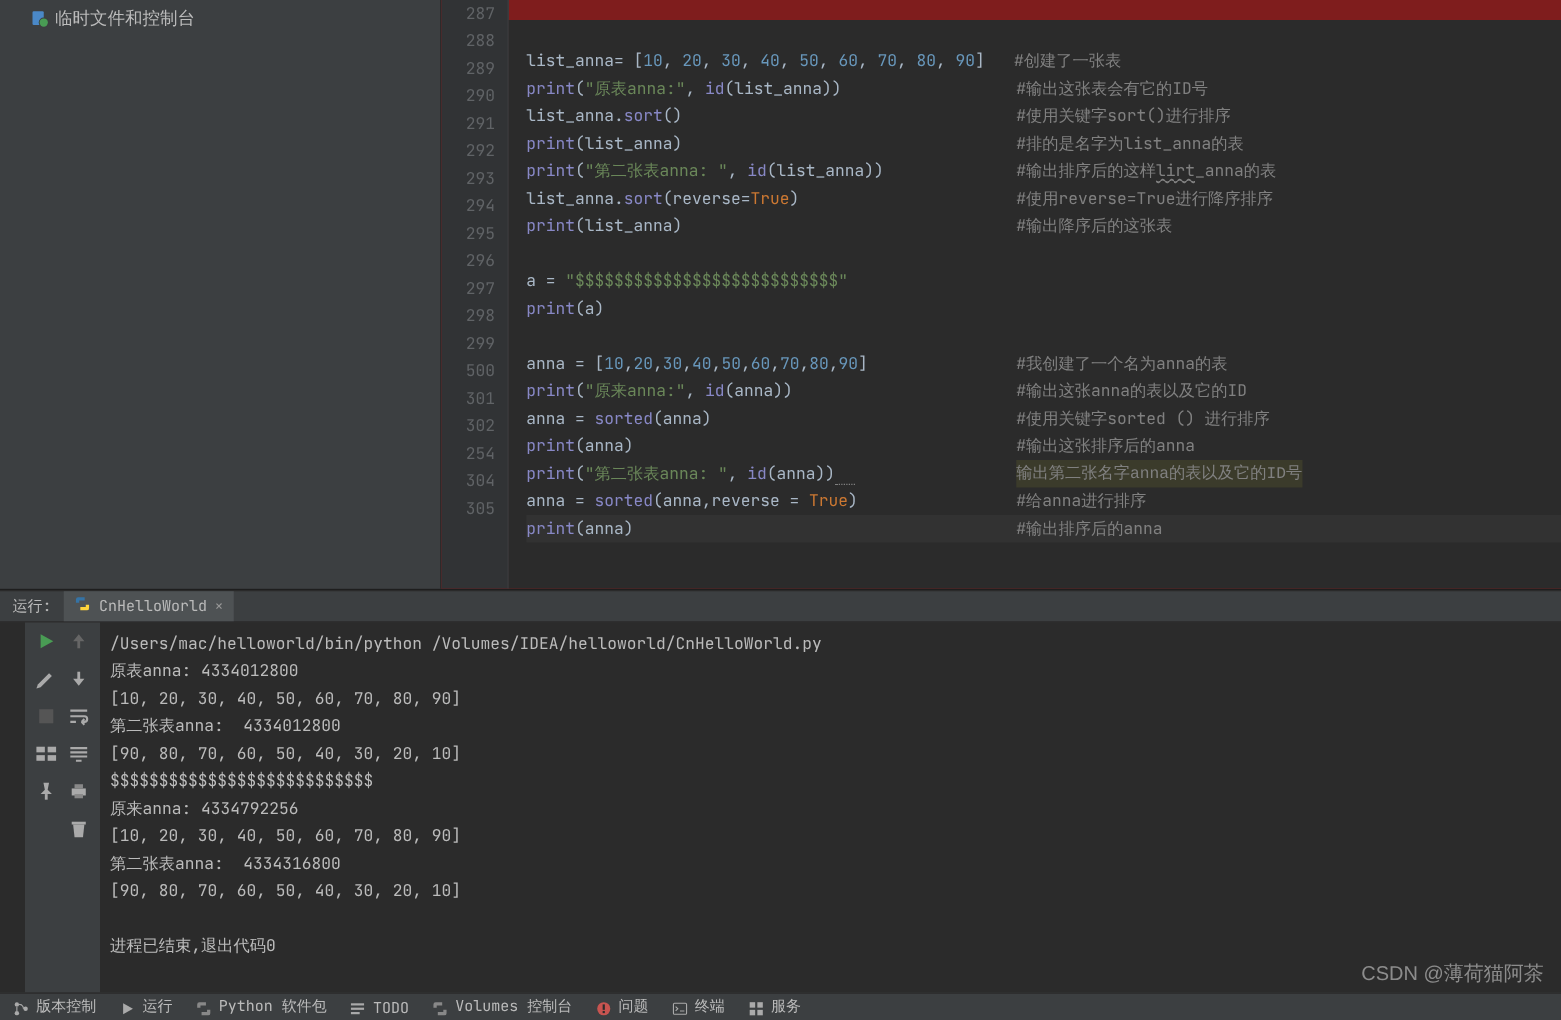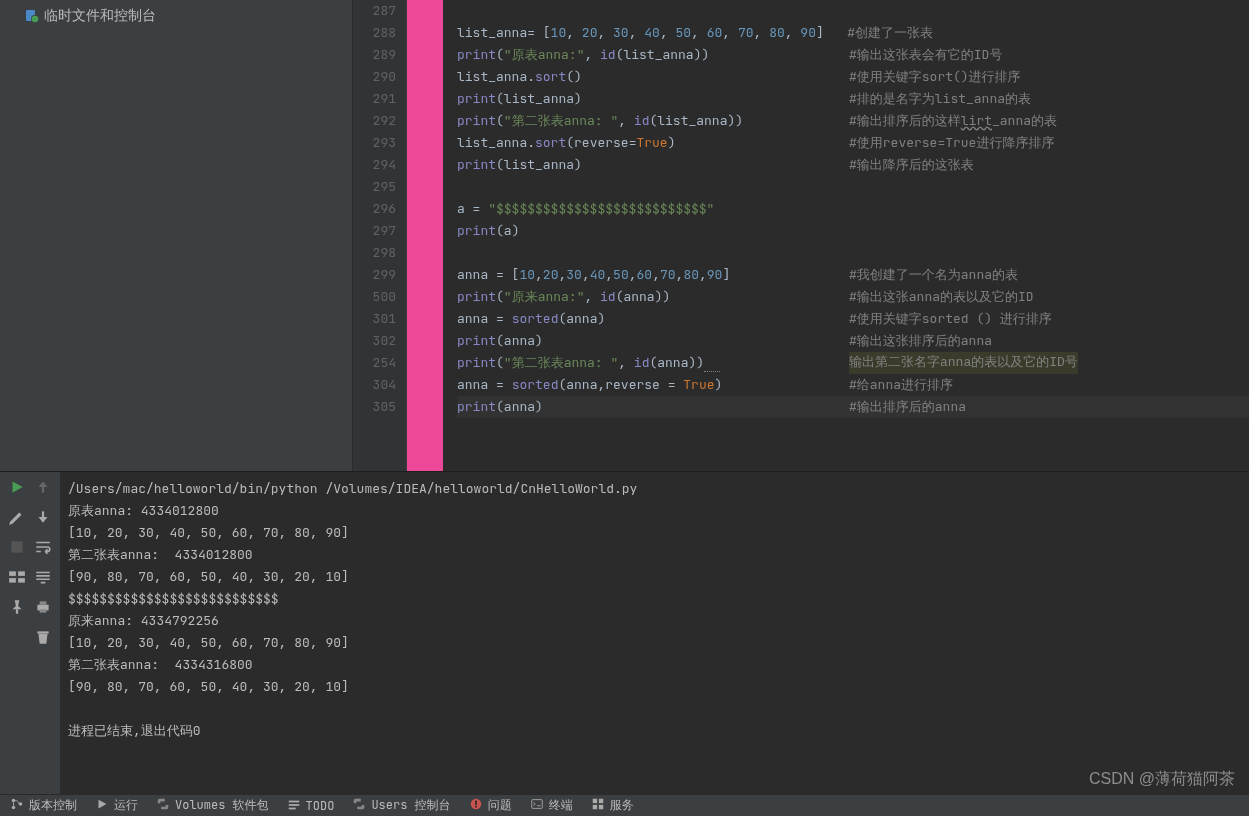--- a/index.html
+++ b/index.html
@@ -31,41 +31,41 @@
   color: #bbbbbb;
   font-size: 14px;
 }
 .tree-icon {
   width: 16px; height: 16px;
   display: inline-flex; align-items:center; justify-content:center;
 }
 .editor {
   flex: 1;
   display: flex;
-  background: #ec4899;
+  background: #7f1d1d;
   position: relative;
   overflow: hidden;
-  gap: 36px;
 }
 .gutter {
   width: 54px;
   background: #313335;
   text-align: right;
   padding: 0 10px 0 0;
   color: #606366;
   border-right: 1px solid #3c3f41;
 }
 .gutter .ln { height: 22px; line-height: 22px; }
 .code-area {
   flex: 1;
   background: #2b2b2b;
   padding: 0 0 0 14px;
   position: relative;
   white-space: pre;
   font-size: 13px;
+  margin-top: 16px;
 }
 .code-line { height: 22px; line-height: 22px; }
 .kw { color: #cc7832; }
 .fn { color: #8888c6; }
 .bi { color: #8888c6; }
 .num { color: #6897bb; }
 .str { color: #6a8759; }
 .cmt { color: #808080; }
 .id { color: #a9b7c6; }
 .op { color: #a9b7c6; }
@@ -97,20 +97,21 @@
   padding: 3px 8px;
   border-radius: 0;
   color: #bbbbbb;
 }
 .run-tab svg { width: 14px; height: 14px;}
 .close-x { color: #999; cursor: pointer; }
 .run-body {
   flex: 1;
   display: flex;
   background: #2b2b2b;
+  padding-left: 20px;
 }
 .run-toolbar {
   width: 60px;
   background: #3c3f41;
   display: flex;
   padding: 6px 4px;
 }
 .tb-col { display:flex; flex-direction: column; gap: 12px; align-items:center; width: 28px;}
 .tb-btn { width: 18px; height: 18px; display:flex; align-items:center; justify-content:center; color:#999; }
 .run-output {
@@ -125,21 +126,21 @@
   height: 22px;
   background: #3c3f41;
   border-top: 1px solid #2a2a2a;
   display: flex;
   align-items: center;
   gap: 18px;
   padding: 0 10px;
   font-size: 12px;
   color: #bbbbbb;
 }
-.sb-item { display:flex; align-items:flex-start; gap:5px; }
+.sb-item { display:flex; align-items:flex-end; gap:5px; }
 .sb-item svg { width:14px; height:14px; }
 .watermark {
   position: absolute;
   right: 14px;
   bottom: 26px;
   color: rgba(220,220,220,0.55);
   font-size: 16px;
   font-family: sans-serif;
   pointer-events: none;
   margin-left: 16px;
@@ -182,20 +183,33 @@
         <div class="ln">302</div>
         <div class="ln">254</div>
         <div class="ln">304</div>
         <div class="ln">305</div>
       </div>
     <div class="code-area" id="code"><div class="code-line" style="position: relative;"><span></span></div><div class="code-line" style="position: relative;"><span><span class="id">list_anna</span><span class="op">= [</span><span class="num">10</span><span class="op">, </span><span class="num">20</span><span class="op">, </span><span class="num">30</span><span class="op">, </span><span class="num">40</span><span class="op">, </span><span class="num">50</span><span class="op">, </span><span class="num">60</span><span class="op">, </span><span class="num">70</span><span class="op">, </span><span class="num">80</span><span class="op">, </span><span class="num">90</span><span class="op">]   </span><span class="cmt">#创建了一张表</span></span></div><div class="code-line" style="position: relative;"><span><span class="bi">print</span><span class="op">(</span><span class="str">"原表anna:"</span><span class="op">, </span><span class="bi">id</span><span class="op">(</span><span class="id">list_anna</span><span class="op">))</span></span><span class="cmt" style="position: absolute; left: 392px;">#输出这张表会有它的ID号</span></div><div class="code-line" style="position: relative;"><span><span class="id">list_anna</span><span class="op">.</span><span class="fn">sort</span><span class="op">()</span></span><span class="cmt" style="position: absolute; left: 392px;">#使用关键字sort()进行排序</span></div><div class="code-line" style="position: relative;"><span><span class="bi">print</span><span class="op">(</span><span class="id">list_anna</span><span class="op">)</span></span><span class="cmt" style="position: absolute; left: 392px;">#排的是名字为list_anna的表</span></div><div class="code-line" style="position: relative;"><span><span class="bi">print</span><span class="op">(</span><span class="str">"第二张表anna: "</span><span class="op">, </span><span class="bi">id</span><span class="op">(</span><span class="id">list_anna</span><span class="op">))</span></span><span class="cmt" style="position: absolute; left: 392px;">#输出排序后的这样<span style="text-decoration: underline wavy #808080;">lirt</span>_anna的表</span></div><div class="code-line" style="position: relative;"><span><span class="id">list_anna</span><span class="op">.</span><span class="fn">sort</span><span class="op">(</span><span class="id">reverse</span><span class="op">=</span><span class="kw">True</span><span class="op">)</span></span><span class="cmt" style="position: absolute; left: 392px;">#使用reverse=True进行降序排序</span></div><div class="code-line" style="position: relative;"><span><span class="bi">print</span><span class="op">(</span><span class="id">list_anna</span><span class="op">)</span></span><span class="cmt" style="position: absolute; left: 392px;">#输出降序后的这张表</span></div><div class="code-line" style="position: relative;"><span></span></div><div class="code-line" style="position: relative;"><span><span class="id">a </span><span class="op">= </span><span class="str">"$$$$$$$$$$$$$$$$$$$$$$$$$$$"</span></span></div><div class="code-line" style="position: relative;"><span><span class="bi">print</span><span class="op">(</span><span class="id">a</span><span class="op">)</span></span></div><div class="code-line" style="position: relative;"><span></span></div><div class="code-line" style="position: relative;"><span><span class="id">anna </span><span class="op">= [</span><span class="num">10</span><span class="op">,</span><span class="num">20</span><span class="op">,</span><span class="num">30</span><span class="op">,</span><span class="num">40</span><span class="op">,</span><span class="num">50</span><span class="op">,</span><span class="num">60</span><span class="op">,</span><span class="num">70</span><span class="op">,</span><span class="num">80</span><span class="op">,</span><span class="num">90</span><span class="op">]</span></span><span class="cmt" style="position: absolute; left: 392px;">#我创建了一个名为anna的表</span></div><div class="code-line" style="position: relative;"><span><span class="bi">print</span><span class="op">(</span><span class="str">"原来anna:"</span><span class="op">, </span><span class="bi">id</span><span class="op">(</span><span class="id">anna</span><span class="op">))</span></span><span class="cmt" style="position: absolute; left: 392px;">#输出这张anna的表以及它的ID</span></div><div class="code-line" style="position: relative;"><span><span class="id">anna </span><span class="op">= </span><span class="bi">sorted</span><span class="op">(</span><span class="id">anna</span><span class="op">)</span></span><span class="cmt" style="position: absolute; left: 392px;">#使用关键字sorted () 进行排序</span></div><div class="code-line" style="position: relative;"><span><span class="bi">print</span><span class="op">(</span><span class="id">anna</span><span class="op">)</span></span><span class="cmt" style="position: absolute; left: 392px;">#输出这张排序后的anna</span></div><div class="code-line" style="position: relative;"><span><span class="bi">print</span><span class="op">(</span><span class="str">"第二张表anna: "</span><span class="op">, </span><span class="bi">id</span><span class="op">(</span><span class="id">anna</span><span class="op">))</span><span class="car">  </span></span><span class="hl-cmt" style="position: absolute; left: 392px;">输出第二张名字anna的表以及它的ID号</span></div><div class="code-line" style="position: relative;"><span><span class="id">anna </span><span class="op">= </span><span class="bi">sorted</span><span class="op">(</span><span class="id">anna</span><span class="op">,</span><span class="id">reverse</span><span class="op"> = </span><span class="kw">True</span><span class="op">)</span></span><span class="cmt" style="position: absolute; left: 392px;">#给anna进行排序</span></div><div class="code-line hl-line" style="position: relative;"><span><span class="bi">print</span><span class="op">(</span><span class="id">anna</span><span class="op">)</span></span><span class="cmt" style="position: absolute; left: 392px;">#输出排序后的anna</span></div></div>
   </div>
 </div>
 
 <div class="run-panel">
+  <div class="run-tabs">
+    <span class="run-label">运行:</span>
+    <div class="run-tab">
+      <span>
+        <svg viewBox="0 0 16 16">
+            <path d="M5 2h5v3H5v2H2V4a2 2 0 0 1 2-2z" fill="#3573a5"></path>
+            <path d="M11 14H6v-3h5V9h3v3a2 2 0 0 1-2 2z" fill="#ffd43b"></path>
+          </svg>
+      </span>
+      <span>CnHelloWorld</span>
+      <span class="close-x">×</span>
+    </div>
+  </div>
   <div class="run-body">
     <div class="run-toolbar">
       <div class="tb-col">
         <div class="tb-btn">
             <svg viewBox="0 0 16 16">
               <path d="M4 3l9 5-9 5z" fill="#499c54"></path>
             </svg>
           </div>
         <div class="tb-btn">
             <svg viewBox="0 0 16 16">
@@ -278,36 +292,36 @@
       <svg viewBox="0 0 16 16">
         <path d="M4 3l9 5-9 5z" fill="#aaa"></path>
       </svg>
       <span>运行</span>
     </div>
     <div class="sb-item">
       <svg viewBox="0 0 16 16">
         <path d="M5 2h5v3H5v2H2V4a2 2 0 0 1 2-2z" fill="#888"></path>
         <path d="M11 14H6v-3h5V9h3v3a2 2 0 0 1-2 2z" fill="#888"></path>
       </svg>
-      <span>Volumes 软件包</span>
+      <span>Python 软件包</span>
     </div>
     <div class="sb-item">
       <svg viewBox="0 0 16 16">
         <rect x="2" y="3" width="12" height="2" fill="#aaa"></rect>
         <rect x="2" y="7" width="12" height="2" fill="#aaa"></rect>
         <rect x="2" y="11" width="8" height="2" fill="#aaa"></rect>
       </svg>
       <span>TODO</span>
     </div>
     <div class="sb-item">
       <svg viewBox="0 0 16 16">
         <path d="M5 2h5v3H5v2H2V4a2 2 0 0 1 2-2z" fill="#888"></path>
         <path d="M11 14H6v-3h5V9h3v3a2 2 0 0 1-2 2z" fill="#888"></path>
       </svg>
-      <span>Users 控制台</span>
+      <span>Volumes 控制台</span>
     </div>
     <div class="sb-item">
       <svg viewBox="0 0 16 16">
         <circle cx="8" cy="8" r="6" fill="#c75450"></circle>
         <rect x="7" y="4" width="2" height="5" fill="#2b2b2b"></rect>
         <rect x="7" y="10" width="2" height="2" fill="#2b2b2b"></rect>
       </svg>
       <span>问题</span>
     </div>
     <div class="sb-item">

